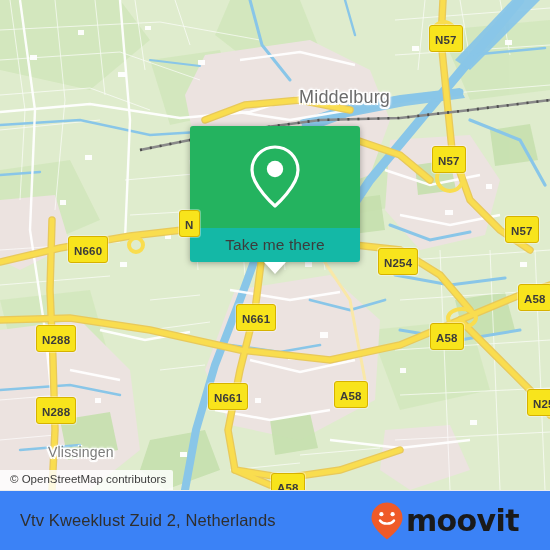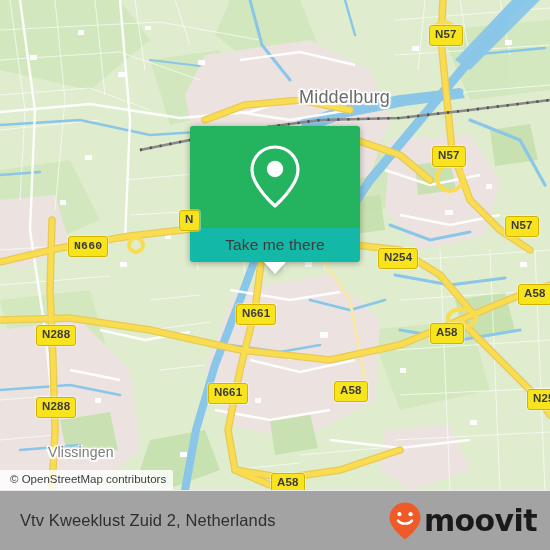--- a/index.html
+++ b/index.html
@@ -40,21 +40,21 @@
   .shield {
     position: absolute;
     background: #f8e41c;
     border: 1.6px solid #d6b200;
     border-radius: 3px;
     color: #3b3b3b;
     font-size: 11.5px;
     font-weight: bold;
     font-family: "Liberation Sans", sans-serif;
     line-height: 1;
-    padding: 3px 5px 4px 5px;
+    padding: 9px 5px 4px 5px;
     letter-spacing: .2px;
     white-space: nowrap;
     box-shadow: 0 0 0 1px rgba(255,255,255,.35);
   }
 
   
   #popup-card {
     position: absolute;
     left: 190px; top: 126px;
     width: 170px; height: 136px;
@@ -104,25 +104,25 @@
     line-height: 1.15;
     white-space: nowrap;
     border-top-right-radius: 2px;
   }
 
   
   #bottom-bar {
     position: absolute;
     left: 0; top: 490px;
     width: 550px; height: 60px;
-    background: #a3a3a3;
+    background: #3b82f6;
     display: flex;
     align-items: center;
     justify-content: space-between;
-    padding: 0 13px 0 20px;
+    padding: 0 31px 0 20px;
     border-top: 1px solid #ececec;
   }
   #address-text {
     color: #2f2f2f;
     font-size: 16.5px;
     letter-spacing: .1px;
     white-space: nowrap;
     font-family: "Liberation Sans", sans-serif;
   }
   #brand-logo { display: flex; align-items: center; gap: 2px; }
@@ -364,21 +364,21 @@
 
     <div class="place-label place-town" style="left:48px; top:444px;">Vlissingen</div>
 
     <div class="shield" style="left:429px; top:25px;">N57</div>
     <div class="shield" style="left:432px; top:146px;">N57</div>
     <div class="shield" style="left:505px; top:216px;">N57</div>
     <div class="shield" style="left:378px; top:248px;">N254</div>
     <div class="shield" style="left:518px; top:284px;">A58</div>
     <div class="shield" style="left:430px; top:323px;">A58</div>
     <div class="shield" style="left:527px; top:389px;">N254</div>
-    <div class="shield" style="left:68px;  top:236px;font-family:Liberation Mono, monospace;">N660</div>
+    <div class="shield" style="left:68px;  top:236px;">N660</div>
     <div class="shield" style="left:36px;  top:325px;">N288</div>
     <div class="shield" style="left:36px;  top:397px;">N288</div>
     <div class="shield" style="left:236px; top:304px;">N661</div>
     <div class="shield" style="left:208px; top:383px;">N661</div>
     <div class="shield" style="left:334px; top:381px;">A58</div>
     <div class="shield" style="left:271px; top:473px;">A58</div>
     <div class="shield" style="left:179px; top:210px; z-index:1;">N</div>
 
     <div id="popup-card">
       <div id="popup-green">

